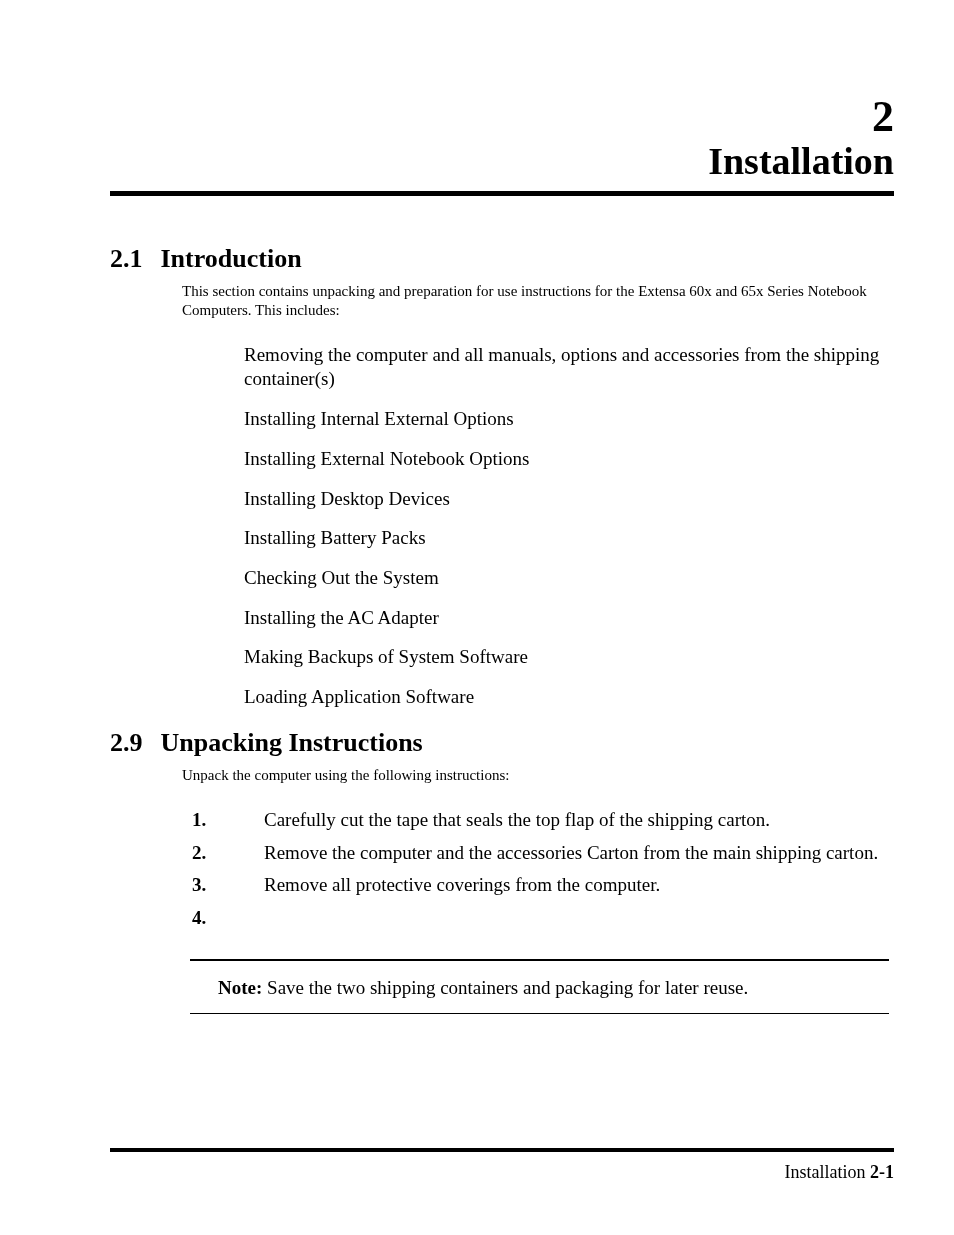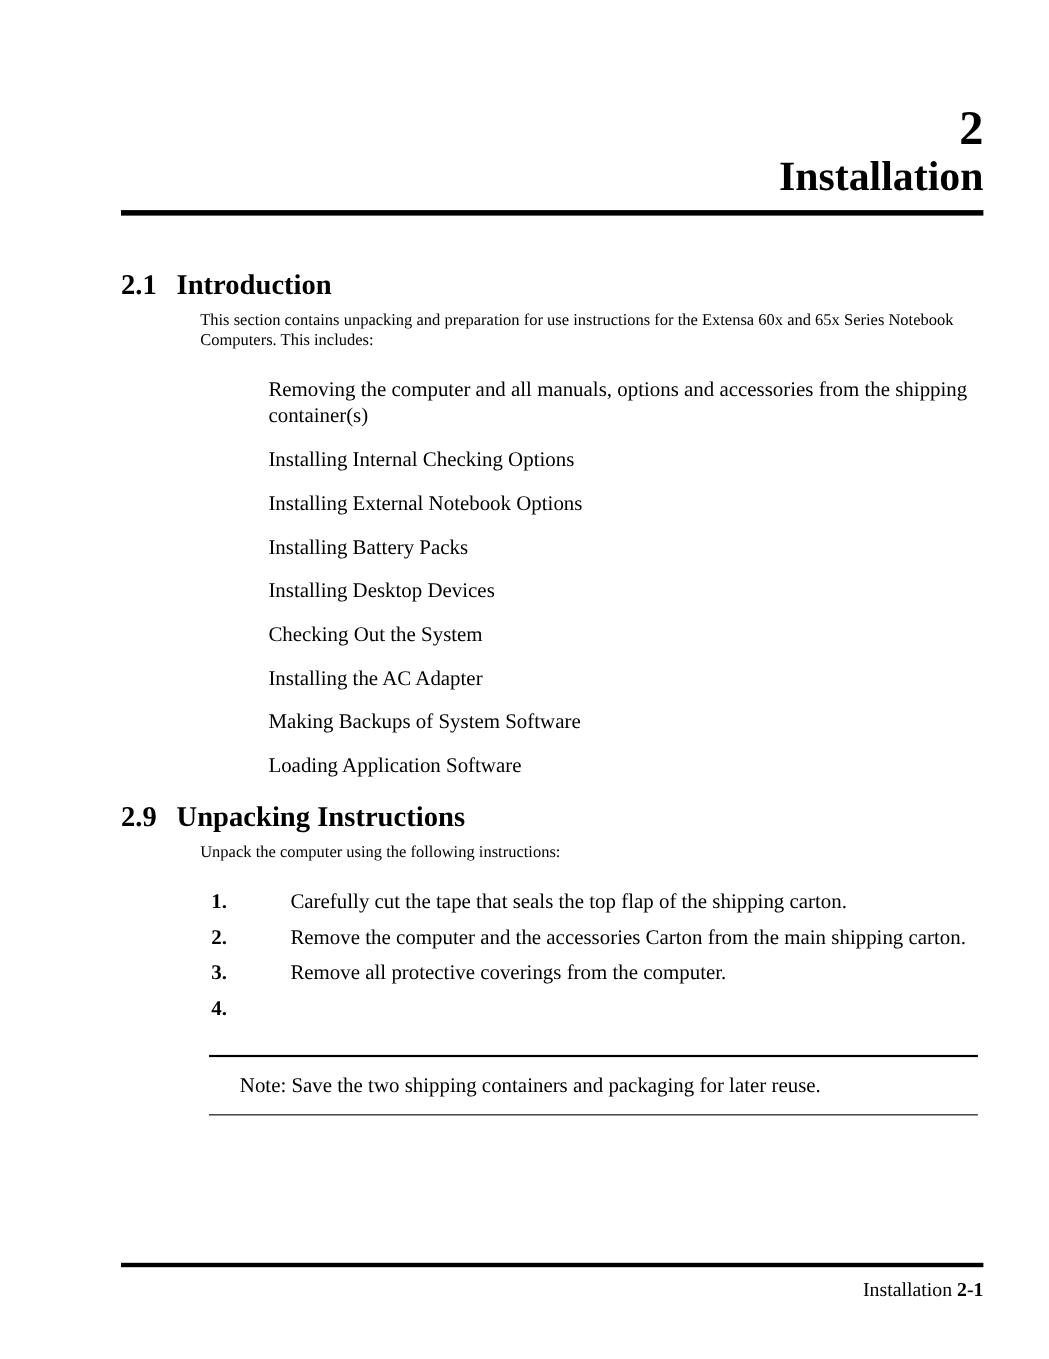--- a/index.html
+++ b/index.html
@@ -100,21 +100,21 @@
       border: none;
       border-top: 1px solid #000;
       margin-top: 14px;
     }
     .note-content {
       font-family: Georgia, 'Times New Roman', serif;
       font-size: 19px;
       padding-left: 28px;
     }
     .note-label {
-      font-weight: normal;
+      font-weight: bold;
     }
     .footer {
       position: absolute;
       bottom: 52px;
       left: 110px;
       right: 60px;
     }
     .footer-rule {
       border: none;
       border-top: 4px solid #000;
@@ -139,24 +139,24 @@
   </div>
   <hr class="thick-rule">
 
   <h2 class="section-heading">
     <span class="section-num">2.1</span><span>Introduction</span>
   </h2>
   <p class="body-text">This section contains unpacking and preparation for use instructions for the Extensa 60x and 65x Series Notebook Computers. This includes:</p>
 
   <div class="bullet-list">
     <div class="bullet-item">Removing the computer and all manuals, options and accessories from the shipping container(s)</div>
-    <div class="bullet-item">Installing Internal Checking Options</div>
+    <div class="bullet-item">Installing Internal External Options</div>
     <div class="bullet-item">Installing External Notebook Options</div>
+    <div class="bullet-item">Installing Desktop Devices</div>
     <div class="bullet-item">Installing Battery Packs</div>
-    <div class="bullet-item">Installing Desktop Devices</div>
     <div class="bullet-item">Checking Out the System</div>
     <div class="bullet-item">Installing the AC Adapter</div>
     <div class="bullet-item">Making Backups of System Software</div>
     <div class="bullet-item">Loading Application Software</div>
   </div>
 
   <h2 class="section-heading">
     <span class="section-num">2.9</span><span>Unpacking Instructions</span>
   </h2>
   <p class="body-text">Unpack the computer using the following instructions:</p>

